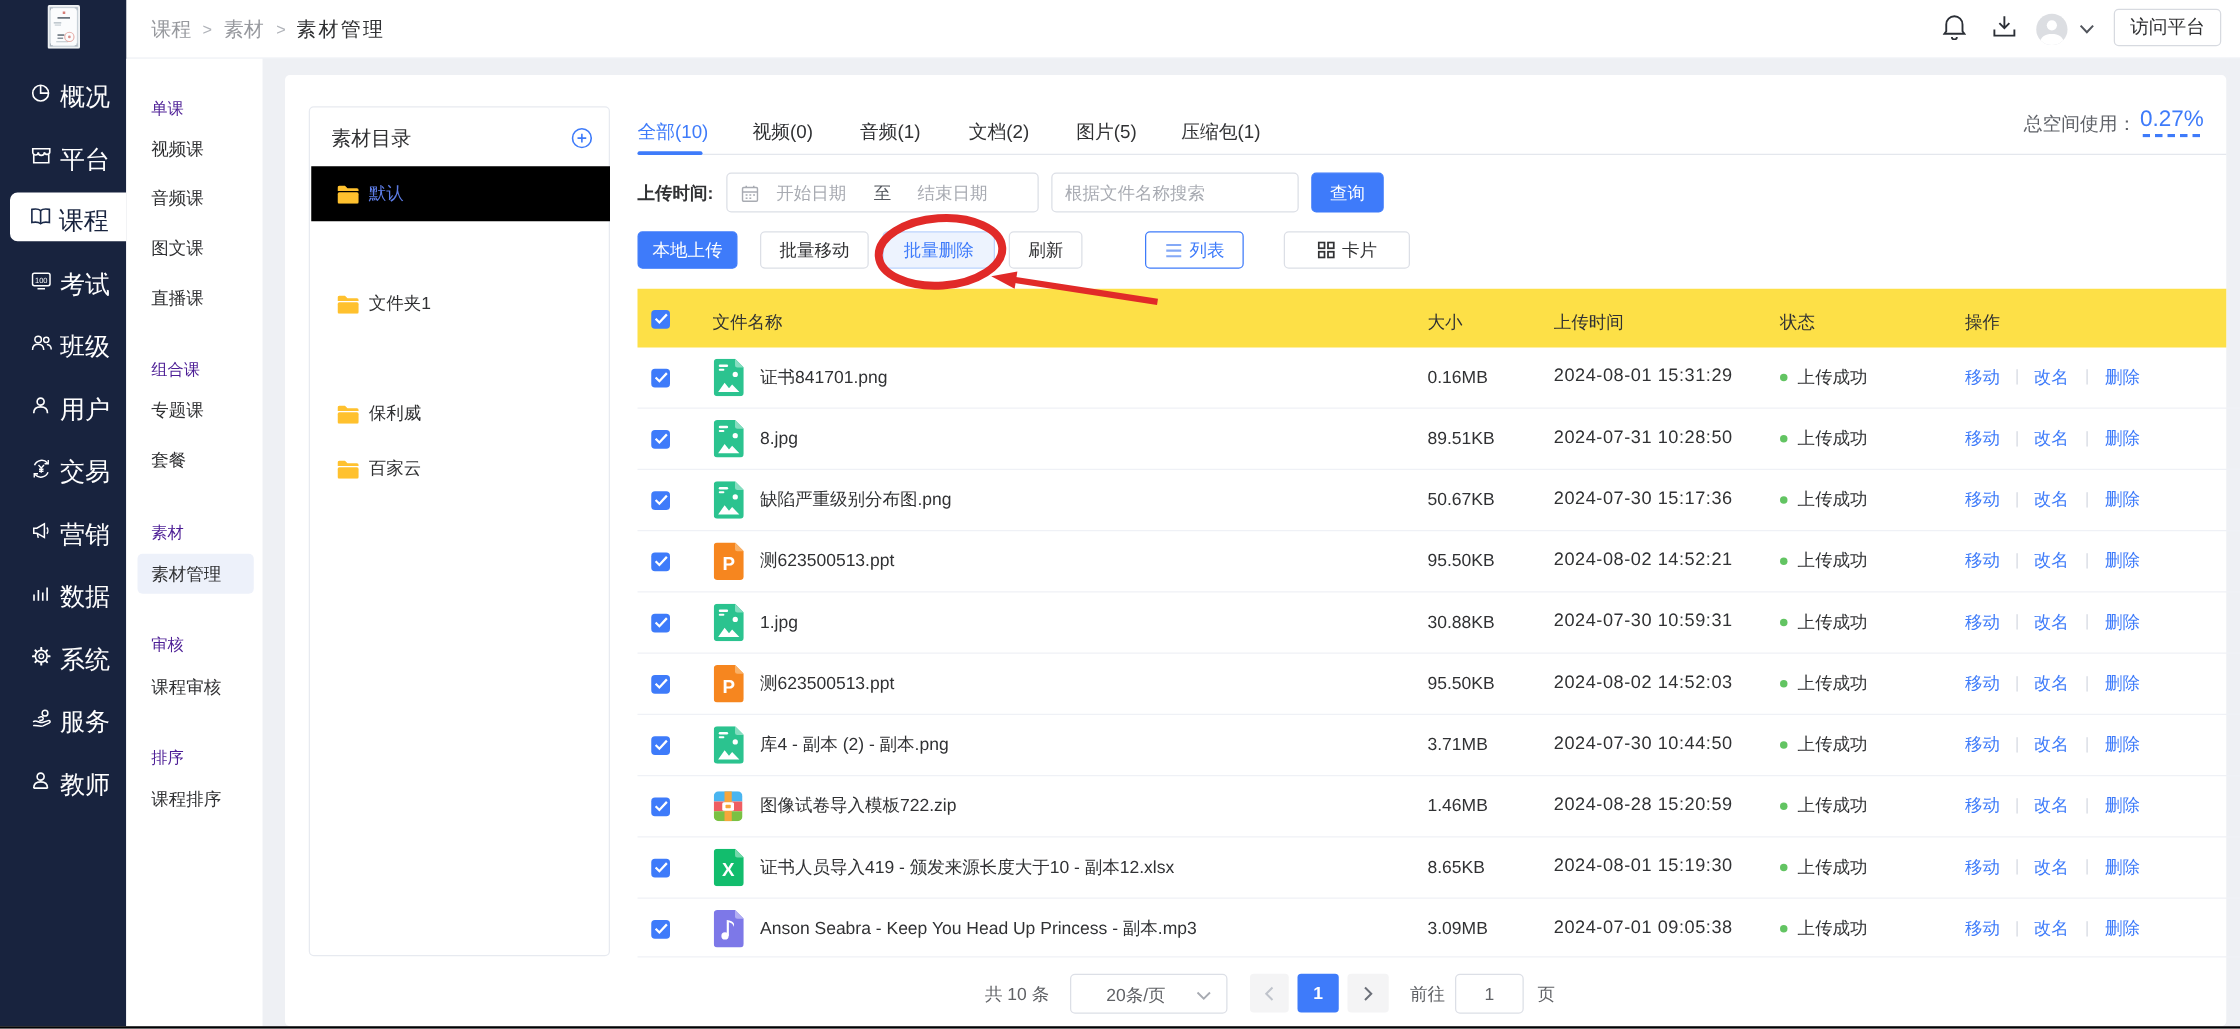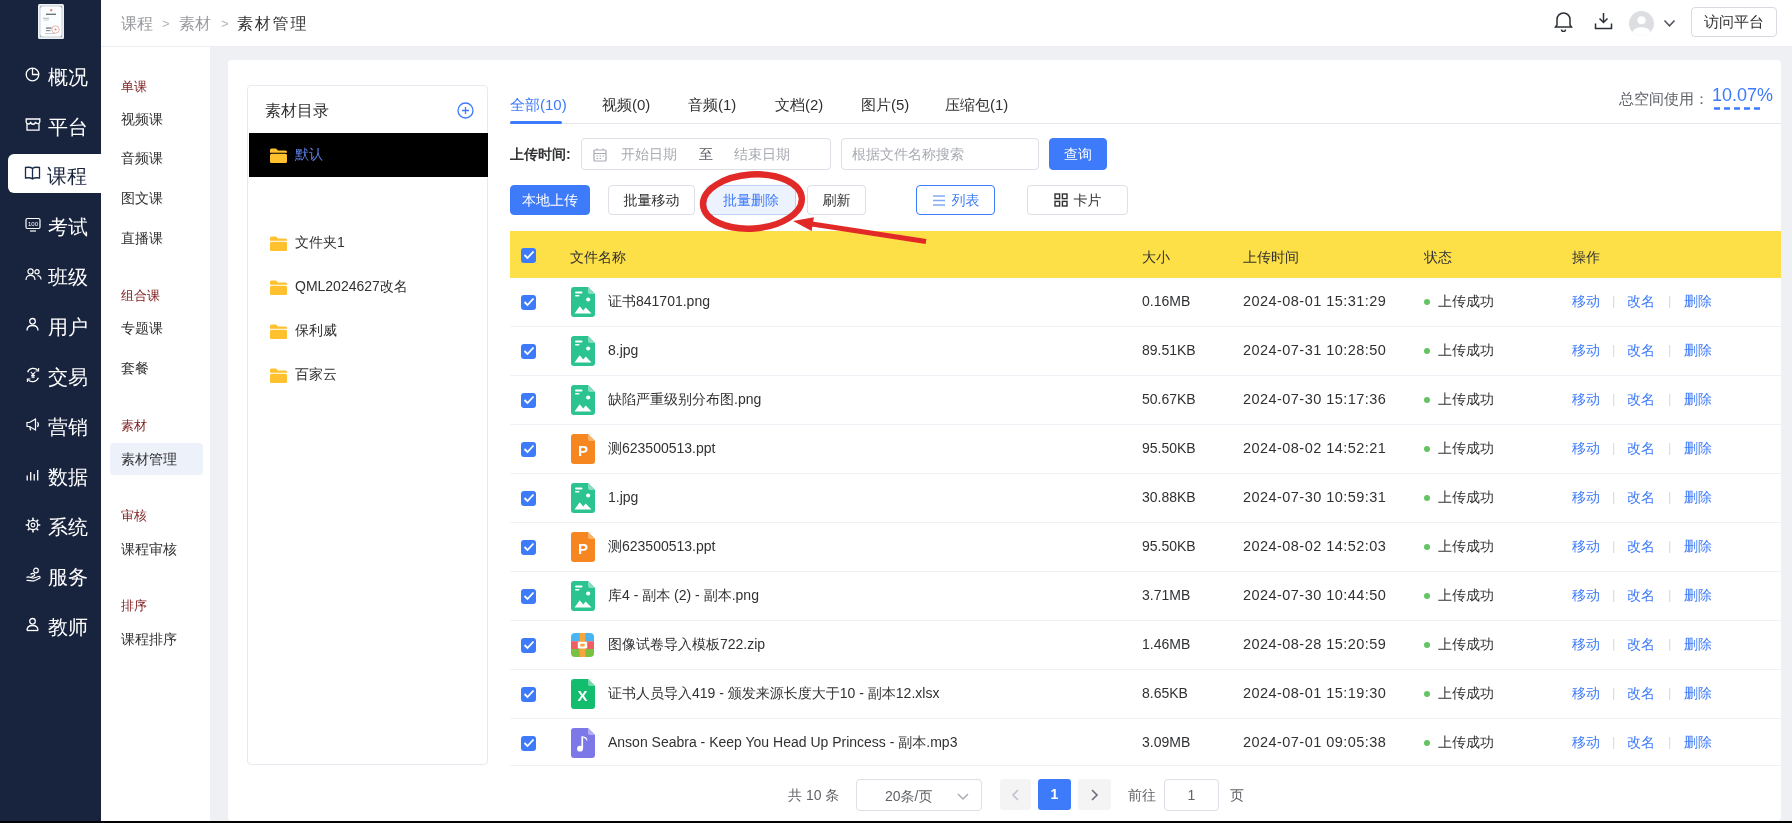--- a/index.html
+++ b/index.html
@@ -11,21 +11,21 @@
 .mi span{position:absolute;left:48px;top:15px;font-size:20px;letter-spacing:0}
 .mi.sel{left:8px;width:93px;height:39px;background:#fff;border-radius:6px 0 0 6px;color:#18233e}
 .mi.sel svg{left:16px;top:12px}
 .mi.sel span{left:39px;top:9px}
 
 #hdr{left:101px;top:0;width:1691px;height:47px;background:#fff;border-bottom:1px solid #ebeef3}
 .bc{position:absolute;top:14px;font-size:16px;color:#97999e}
 .bc.dark{color:#303133}
 
 #sub{left:101px;top:47px;width:109px;height:774px;background:#fff}
-.sh{position:absolute;left:20px;font-size:13px;color:#7f1d1d}
+.sh{position:absolute;left:20px;font-size:13px;color:#4c1d95}
 .si{position:absolute;left:20px;font-size:14px;color:#303133}
 #selsub{left:9px;top:396px;width:93px;height:32px;background:#edf1fa;border-radius:4px}
 
 #card{left:228px;top:60px;width:1553px;height:761px;background:#fff;border-radius:4px}
 
 #fpanel{left:19px;top:25px;width:241px;height:680px;border:1px solid #e7eaf0;border-radius:4px}
 .frow{position:absolute;left:1px;width:239px;height:44px}
 .frow .ficon{position:absolute;left:21px;top:15px}
 .frow span{position:absolute;left:46px;top:13px;font-size:14px;color:#303133}
 
@@ -225,27 +225,20 @@
         </svg>
         <span style="color:#5d7ce5">默认</span>
       </div>
 <div class="frow" style="top:135px">
         <svg class="ficon" width="17" height="15" viewBox="0 0 17 15">
           <path d="M0 2 A1.5 1.5 0 0 1 1.5 .5 L6 .5 L8 2.5 L15.5 2.5 A1.5 1.5 0 0 1 17 4 L17 4.8 L0 4.8 Z" fill="#ffc12e"></path>
           <rect x="0" y="5.8" width="17" height="9.2" rx="1.5" fill="#ffc12e"></rect>
         </svg>
         <span>文件夹1</span>
       </div>
-<div class="frow" style="top:179px">
-        <svg class="ficon" width="17" height="15" viewBox="0 0 17 15">
-          <path d="M0 2 A1.5 1.5 0 0 1 1.5 .5 L6 .5 L8 2.5 L15.5 2.5 A1.5 1.5 0 0 1 17 4 L17 4.8 L0 4.8 Z" fill="#ffc12e"></path>
-          <rect x="0" y="5.8" width="17" height="9.2" rx="1.5" fill="#ffc12e"></rect>
-        </svg>
-        <span>QML2024627改名</span>
-      </div>
 <div class="frow" style="top:223px">
         <svg class="ficon" width="17" height="15" viewBox="0 0 17 15">
           <path d="M0 2 A1.5 1.5 0 0 1 1.5 .5 L6 .5 L8 2.5 L15.5 2.5 A1.5 1.5 0 0 1 17 4 L17 4.8 L0 4.8 Z" fill="#ffc12e"></path>
           <rect x="0" y="5.8" width="17" height="9.2" rx="1.5" fill="#ffc12e"></rect>
         </svg>
         <span>保利威</span>
       </div>
 <div class="frow" style="top:267px">
         <svg class="ficon" width="17" height="15" viewBox="0 0 17 15">
           <path d="M0 2 A1.5 1.5 0 0 1 1.5 .5 L6 .5 L8 2.5 L15.5 2.5 A1.5 1.5 0 0 1 17 4 L17 4.8 L0 4.8 Z" fill="#ffc12e"></path>
@@ -256,21 +249,21 @@
 </div>
 <span class="tab blue" style="left:282px">全部(10)</span>
 <span class="tab" style="left:374px">视频(0)</span>
 <span class="tab" style="left:460px">音频(1)</span>
 <span class="tab" style="left:547px">文档(2)</span>
 <span class="tab" style="left:633px">图片(5)</span>
 <span class="tab" style="left:717px">压缩包(1)</span>
 <div class="abs" style="left:282px;top:63px;width:1271px;height:1px;background:#e4e7ed"></div>
 <div class="abs" style="left:282px;top:61px;width:52px;height:3px;background:#3e7bfa;border-radius:2px"></div>
 <span class="abs" style="left:1391px;top:30px;font-size:15px;color:#5f6268">总空间使用：</span>
-<span class="abs" style="left:1484px;top:25px;font-size:18px;color:#3e7bfa">10.07%</span>
+<span class="abs" style="left:1484px;top:25px;font-size:18px;color:#3e7bfa">0.27%</span>
 <svg class="abs" style="left:1486px;top:47px" width="48" height="3" viewBox="0 0 48 3">
       <line x1="0" y1="1.5" x2="48" y2="1.5" stroke="#3e7bfa" stroke-width="2.6" stroke-dasharray="6 4"></line>
     </svg>
 <span class="abs" style="left:282px;top:86px;font-size:14px;font-weight:bold;color:#303133">上传时间:</span>
 <div class="inp" style="left:353px;top:78px;width:250px;height:32px">
 <svg class="abs" style="left:11px;top:9px" width="14" height="14" viewBox="0 0 14 14" fill="none" stroke="#a8abb2" stroke-width="1.2">
         <rect x="1" y="2" width="12" height="11" rx="1"></rect>
         <path d="M1 5.5 L13 5.5 M4 2 L4 0.5 M10 2 L10 0.5 M3.5 8 L5 8 M6.5 8 L8 8 M9.5 8 L11 8 M3.5 10.5 L5 10.5 M6.5 10.5 L8 10.5"></path>
       </svg>
 <span class="ph" style="left:39px">开始日期</span>

